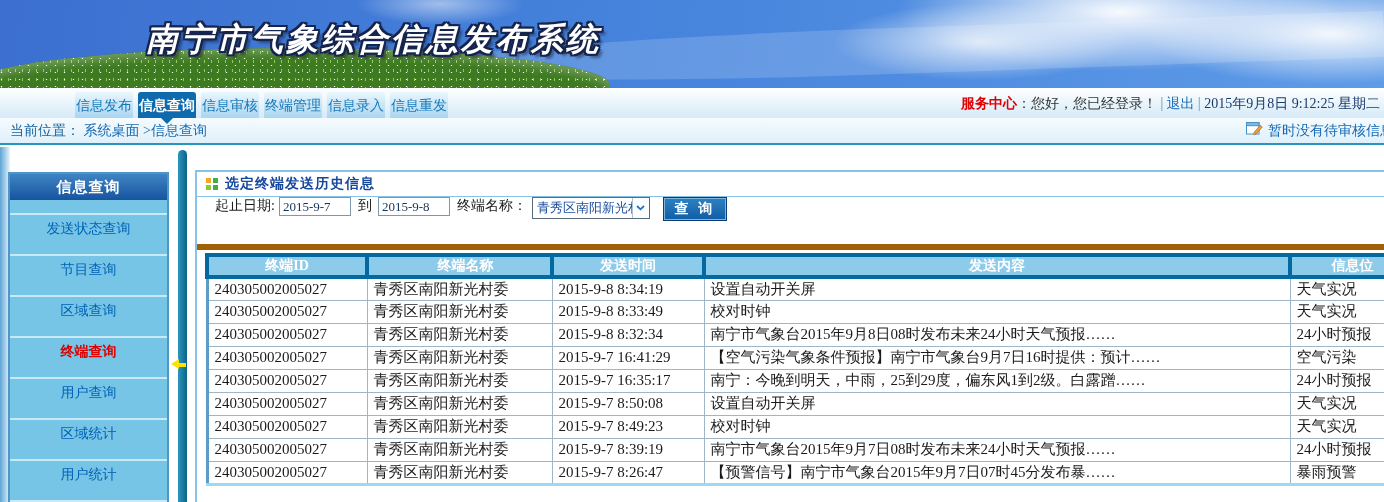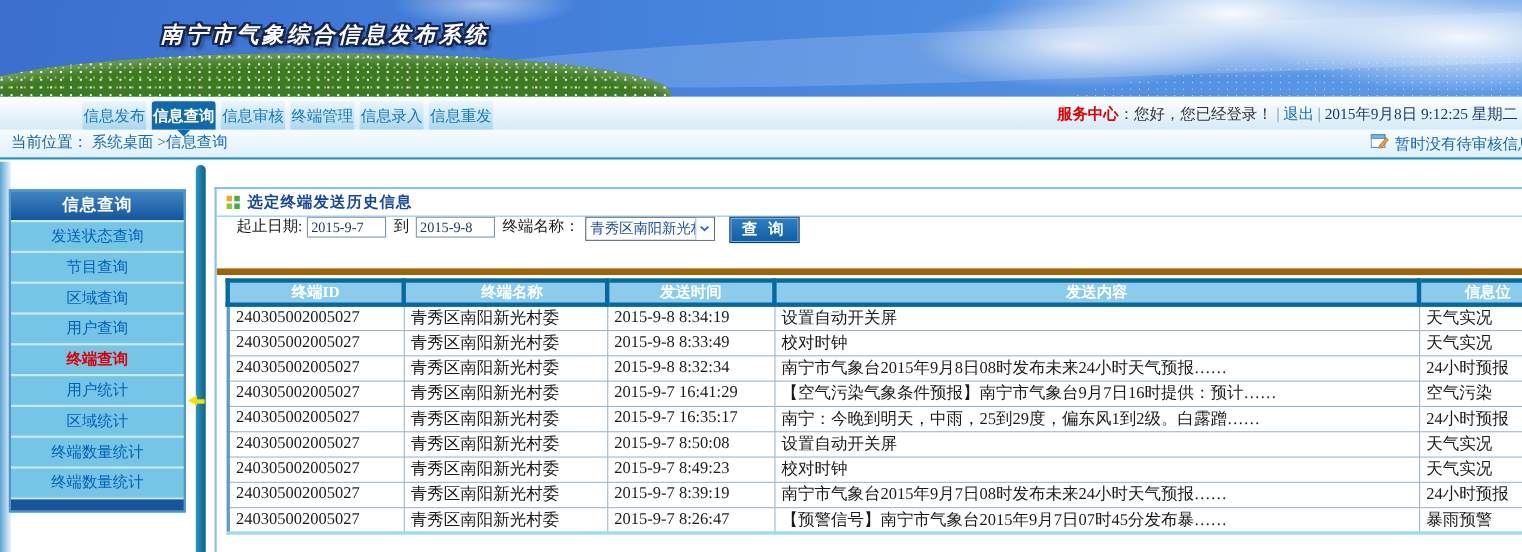--- a/index.html
+++ b/index.html
@@ -21,21 +21,21 @@
     background-image:radial-gradient(#FFFFFF 14%, transparent 16%), radial-gradient(#8FCB5A 16%, transparent 18%);
     background-size:9px 7px, 7px 9px; box-shadow:inset 0 6px 8px rgba(255,255,255,.25); }
   .banner-field { position:absolute; right:-40px; bottom:-26px; width:480px; height:66px;
     border-radius:100% 0 0 0 / 90% 0 0 0;
     background:linear-gradient(#F4ECAE,#D8C66C);
     background-image:radial-gradient(rgba(255,255,255,.8) 12%, transparent 14%);
     background-size:8px 6px; }
   .logo { position:absolute; left:26px; top:3px; width:96px; text-align:center; }
   .logo-caption { display:block; margin-top:1px; font-size:15px; font-weight:bold; color:#111;
     text-shadow:0 0 3px #fff,0 0 3px #fff; letter-spacing:2px; }
-  .sys-title { position:absolute; left:146px; top:18px; font-size:20px; font-weight:bold; font-style:italic;
+  .sys-title { position:absolute; left:146px; top:18px; font-size:32px; font-weight:bold; font-style:italic;
     color:#fff; letter-spacing:3px; white-space:nowrap;
     text-shadow:2px 0 #16254E,-2px 0 #16254E,0 2px #16254E,0 -2px #16254E,
       2px 2px #16254E,-2px -2px #16254E,2px -2px #16254E,-2px 2px #16254E,4px 4px 3px rgba(0,0,0,.45); }
 
   
   .navrow { position:absolute; top:88px; left:0; width:1384px; height:30px;
     background:linear-gradient(#FEFFFF,#D5EAF8); }
   .tabs { position:absolute; left:75px; bottom:0; display:flex; gap:5px; }
   .tab { width:58px; height:26px; line-height:26px; text-align:center; font-size:14px; color:#1478B8;
     background:linear-gradient(#EAF6FD,#A9D6F1); border-radius:3px 3px 0 0; cursor:pointer; white-space:nowrap; }
@@ -61,21 +61,21 @@
 
   
   .content { position:absolute; top:147px; left:0; width:1384px; bottom:0; background:#fff; }
   .left-strip { position:absolute; left:0; top:0; bottom:0; width:10px;
     background:linear-gradient(to right,#5FA5D5,#EAF5FC); }
 
   .sidebar { position:absolute; left:8px; top:25px; width:161px; border:2px solid #4E96C8; background:#76C5E7; }
   .side-header { height:26px; line-height:26px; text-align:center; color:#fff; font-weight:bold; font-size:15px;
     background:linear-gradient(#3E84C4,#17549E); letter-spacing:1px; }
   .side-item { height:28px; line-height:28px; text-align:center; font-size:14px; color:#0061B5;
-    border-top:2px solid #C8E9F8; cursor:pointer; font-family:"Liberation Serif","DejaVu Serif",serif; }
+    border-top:2px solid #C8E9F8; cursor:pointer; font-family:"Liberation Serif","DejaVu Serif",serif;margin-top:13px; }
   .side-item.active { color:#E00000; font-weight:bold; }
   .side-footer { height:12px; background:#17549E; border-top:2px solid #C8E9F8; }
 
   .vbar { position:absolute; left:178px; top:3px; bottom:0; width:9px; border-radius:5px 5px 0 0;
     background:linear-gradient(to right,#2B97BE,#0C6286); cursor:pointer; }
   .collapse-arrow { position:absolute; left:171px; top:212px; width:16px; height:11px; z-index:4; cursor:pointer; }
   .collapse-arrow .tri { position:absolute; left:0; top:0; width:0; height:0;
     border-top:5.5px solid transparent; border-bottom:5.5px solid transparent; border-right:8px solid #FFE000; }
   .collapse-arrow .tail { position:absolute; left:8px; top:3.5px; width:7px; height:4px; background:#FFE000; }
 
@@ -159,24 +159,24 @@
 
 <div class="content">
   <div class="left-strip"></div>
 
   <div class="sidebar">
     <div class="side-header">信息查询</div>
     <div>
         <div class="side-item">发送状态查询</div>
         <div class="side-item">节目查询</div>
         <div class="side-item">区域查询</div>
+        <div class="side-item active">终端查询</div>
         <div class="side-item">用户查询</div>
-        <div class="side-item active">终端查询</div>
+        <div class="side-item">区域统计</div>
         <div class="side-item">用户统计</div>
-        <div class="side-item">区域统计</div>
         <div class="side-item">终端数量统计</div>
         <div class="side-item">终端数量统计</div>
       </div>
     <div class="side-footer"></div>
   </div>
 
   <div class="vbar"></div>
   <div class="collapse-arrow">
     <span class="tri"></span>
       <span class="tail"></span>

